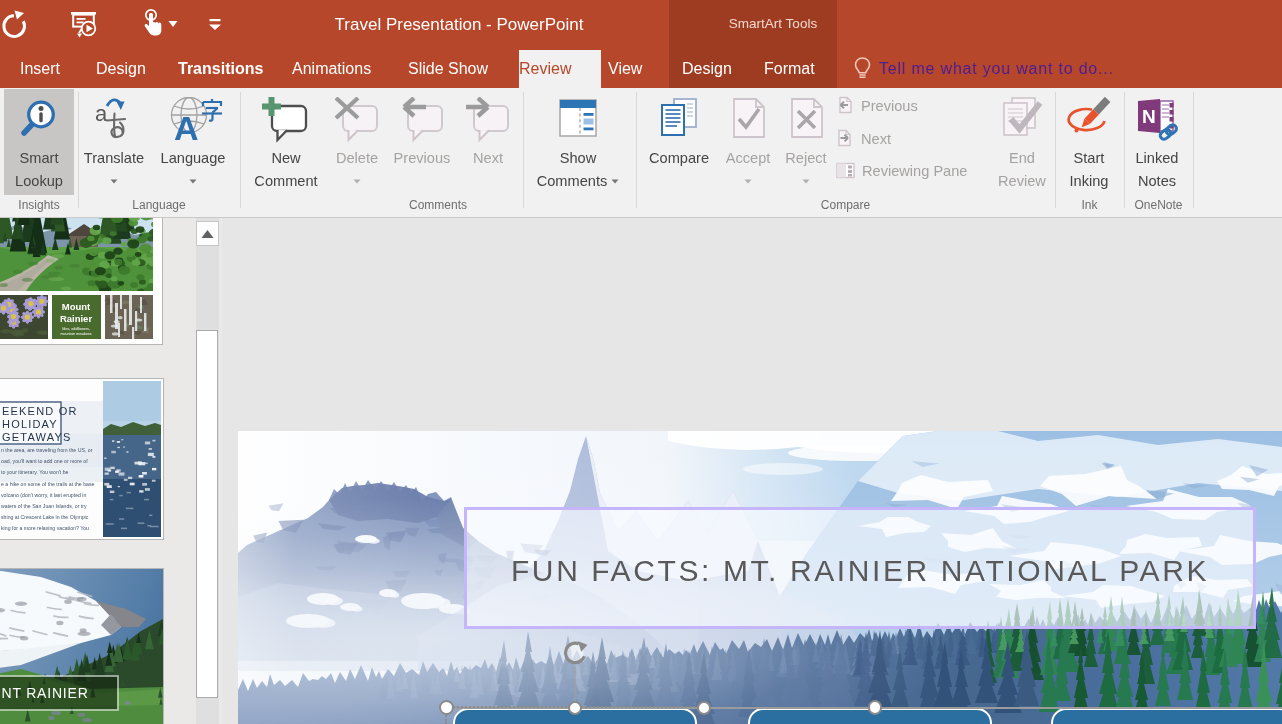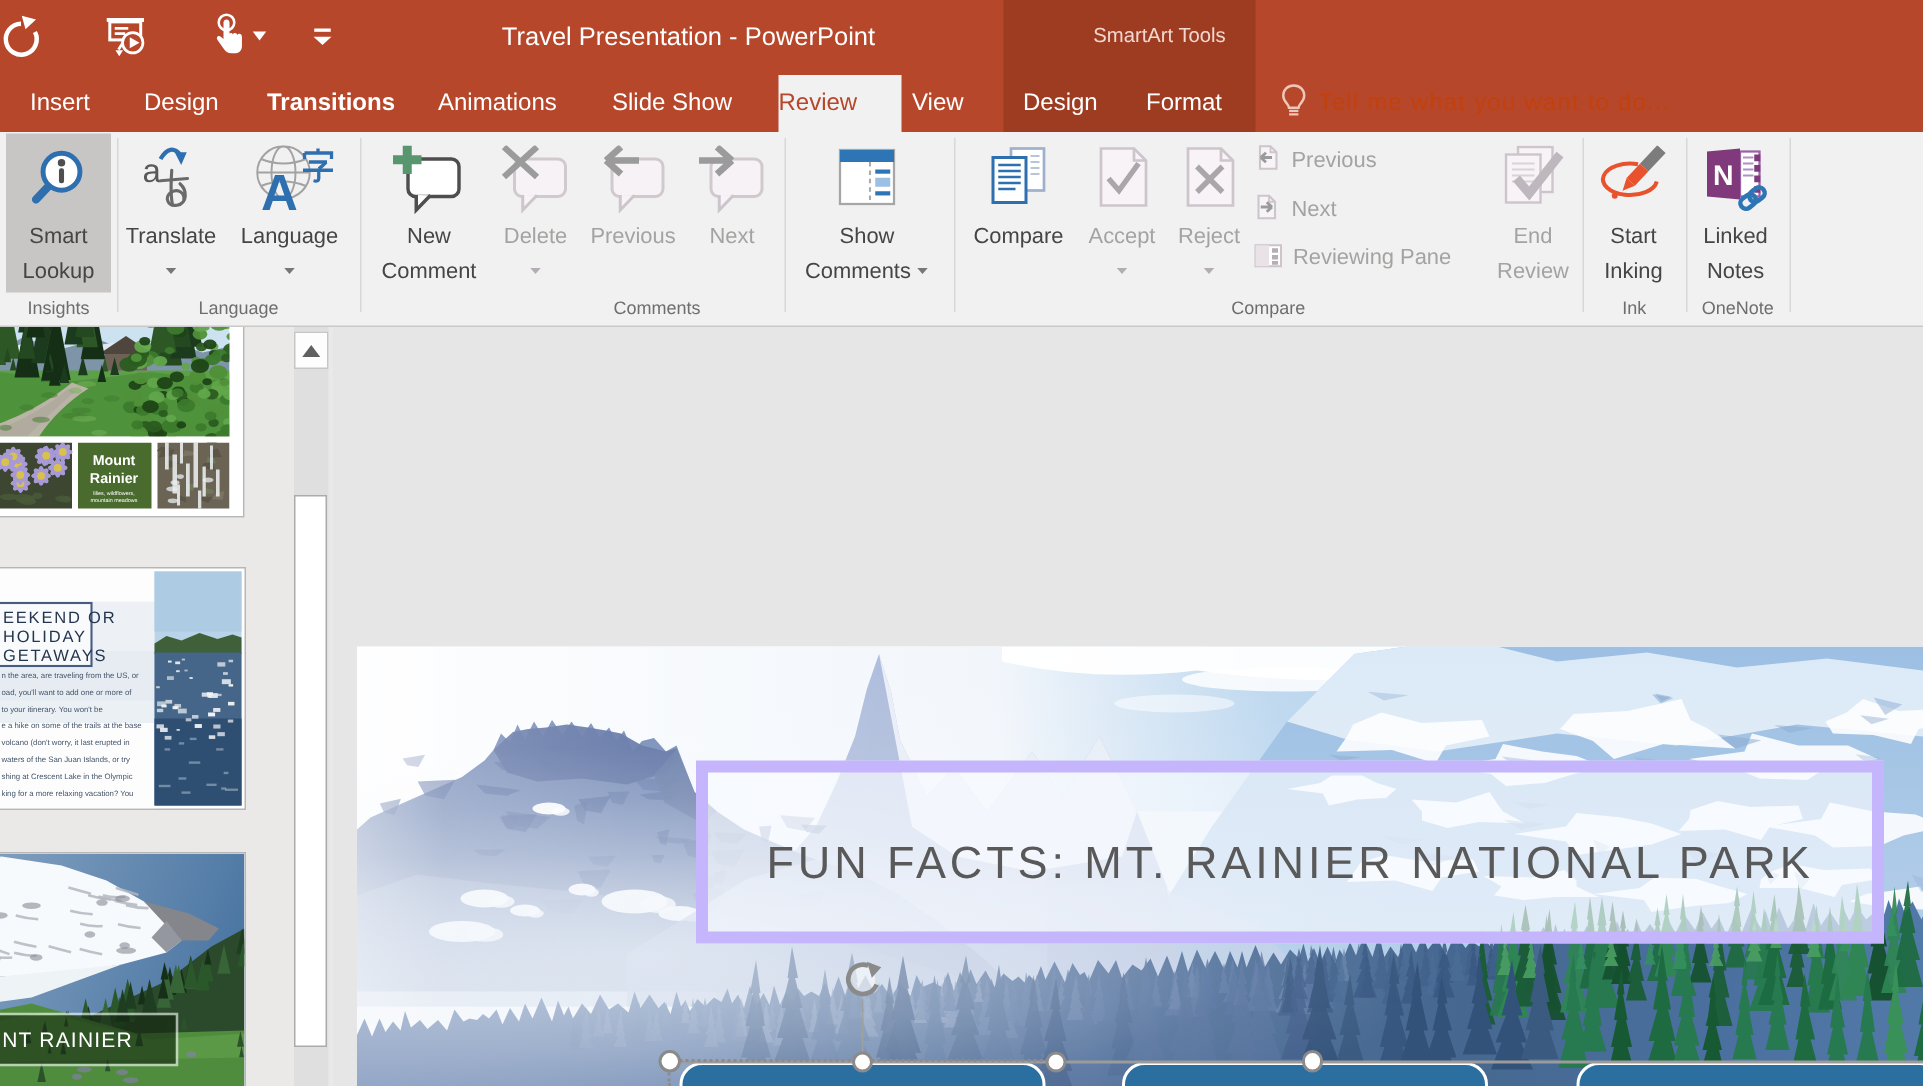--- a/index.html
+++ b/index.html
@@ -6,38 +6,38 @@
 html,body { width:1282px; height:724px; overflow:hidden; }
 body { font-family:"Liberation Sans", sans-serif; }
 #root { position:absolute; top:0; left:0; width:1282px; height:724px; background:#E6E6E6; overflow:hidden; }
 #titlebar { position:absolute; top:0; left:0; width:1282px; height:50px; background:#B7472A; }
 #tabrow { position:absolute; top:50px; left:0; width:1282px; height:38px; background:#B7472A; }
 #contextual { position:absolute; top:0; left:669px; width:168px; height:88px; background:#9E3C22; }
 #ctxlabel { position:absolute; top:16px; left:669px; width:168px; text-align:center; color:#F3D8CF; font-size:13.5px;margin-left:20px; }
 #doctitle { position:absolute; top:15px; left:284px; width:350px; text-align:center; color:#fff; font-size:17px; white-space:nowrap; }
 .tab { position:absolute; top:50px; height:38px; line-height:38px; color:#fff; font-size:16px; text-align:left; }
 .tab.active { background:#F1F1F1; color:#B7472A; }
-#tellme { position:absolute; top:50px; left:854px; height:38px; line-height:38px; color:#c2410c; font-size:16px; letter-spacing:0.8px; }
+#tellme { position:absolute; top:50px; left:854px; height:38px; line-height:38px; color:#4c1d95; font-size:16px; letter-spacing:0.8px; }
 #ribbon { position:absolute; top:88px; left:0; width:1282px; height:130px; background:#F1F1F1; border-bottom:1px solid #C9C9C9; }
 .rsep { position:absolute; top:4px; height:116px; width:1px; background:#D8D8D8; }
 .glabel { position:absolute; top:110px; font-size:12px; color:#6E6E6E; text-align:center; white-space:nowrap; }
 .rbtn { position:absolute; top:1px; text-align:center; height:106px; }
 .rbtn .ic { position:absolute; top:8px; left:0; right:0; height:44px; }
 .rbtn .lb { position:absolute; top:58px; left:0; right:0; font-size:14.6px; line-height:23px; color:#454545; white-space:nowrap; }
 .rbtn.dis .lb { color:#A5A3A2; }
 .srow { position:absolute; left:836px; height:24px; font-size:14.6px; color:#A5A3A2; white-space:nowrap; }
 .srow svg { vertical-align:-3px; margin-right:7px; }
 #panel { position:absolute; top:218px; left:0; width:222px; height:506px; background:#EAE9E8; }
 .thumbbox { position:absolute; background:#fff; border:1px solid #B6B6B6; overflow:hidden; }
 #sb-track { position:absolute; left:196px; top:218px; width:23px; height:506px; background:#DFDFDF; }
 #sb-up { position:absolute; left:196px; top:221px; width:23px; height:25px; background:#FDFDFD; border:1px solid #C6C6C6; }
 #sb-thumb { position:absolute; left:196px; top:330px; width:22px; height:368px; background:#fff; border:1px solid #ABABAB; }
 #canvas { position:absolute; top:218px; left:222px; width:1060px; height:506px; background:#E6E6E6; }
 #slide { position:absolute; top:213px; left:16px; width:1044px; height:293px; background:#fff; overflow:hidden; }
-#titlebox { position:absolute; left:226px; top:76px; width:792px; height:122px; background:rgba(248,251,255,0.65); border:8px solid #c4b5fd; }
+#titlebox { position:absolute; left:226px; top:76px; width:792px; height:122px; background:rgba(248,251,255,0.65); border:3px solid #c4b5fd; }
 #titletext { position:absolute; left:0; top:44px; width:100%; text-align:center; font-size:30px; color:#595959; letter-spacing:2.6px; white-space:nowrap; }
 .srect { position:absolute; top:277px; height:60px; background:#2B6FA1; border:2.5px solid #fff; border-radius:15px; }
 .handle { position:absolute; background:#fff; border:2.4px solid #8A8A8A; border-radius:50%; }
 #selline { position:absolute; left:208px; top:276px; width:836px; height:1.5px; background:#9B9B9B; }
 #seldots { position:absolute; left:208px; top:275px; width:260px; height:0; border-top:2px dotted #8C8C8C; }
 </style>
 </head>
 <body>
 <div id="root">
 <div id="titlebar"></div>

